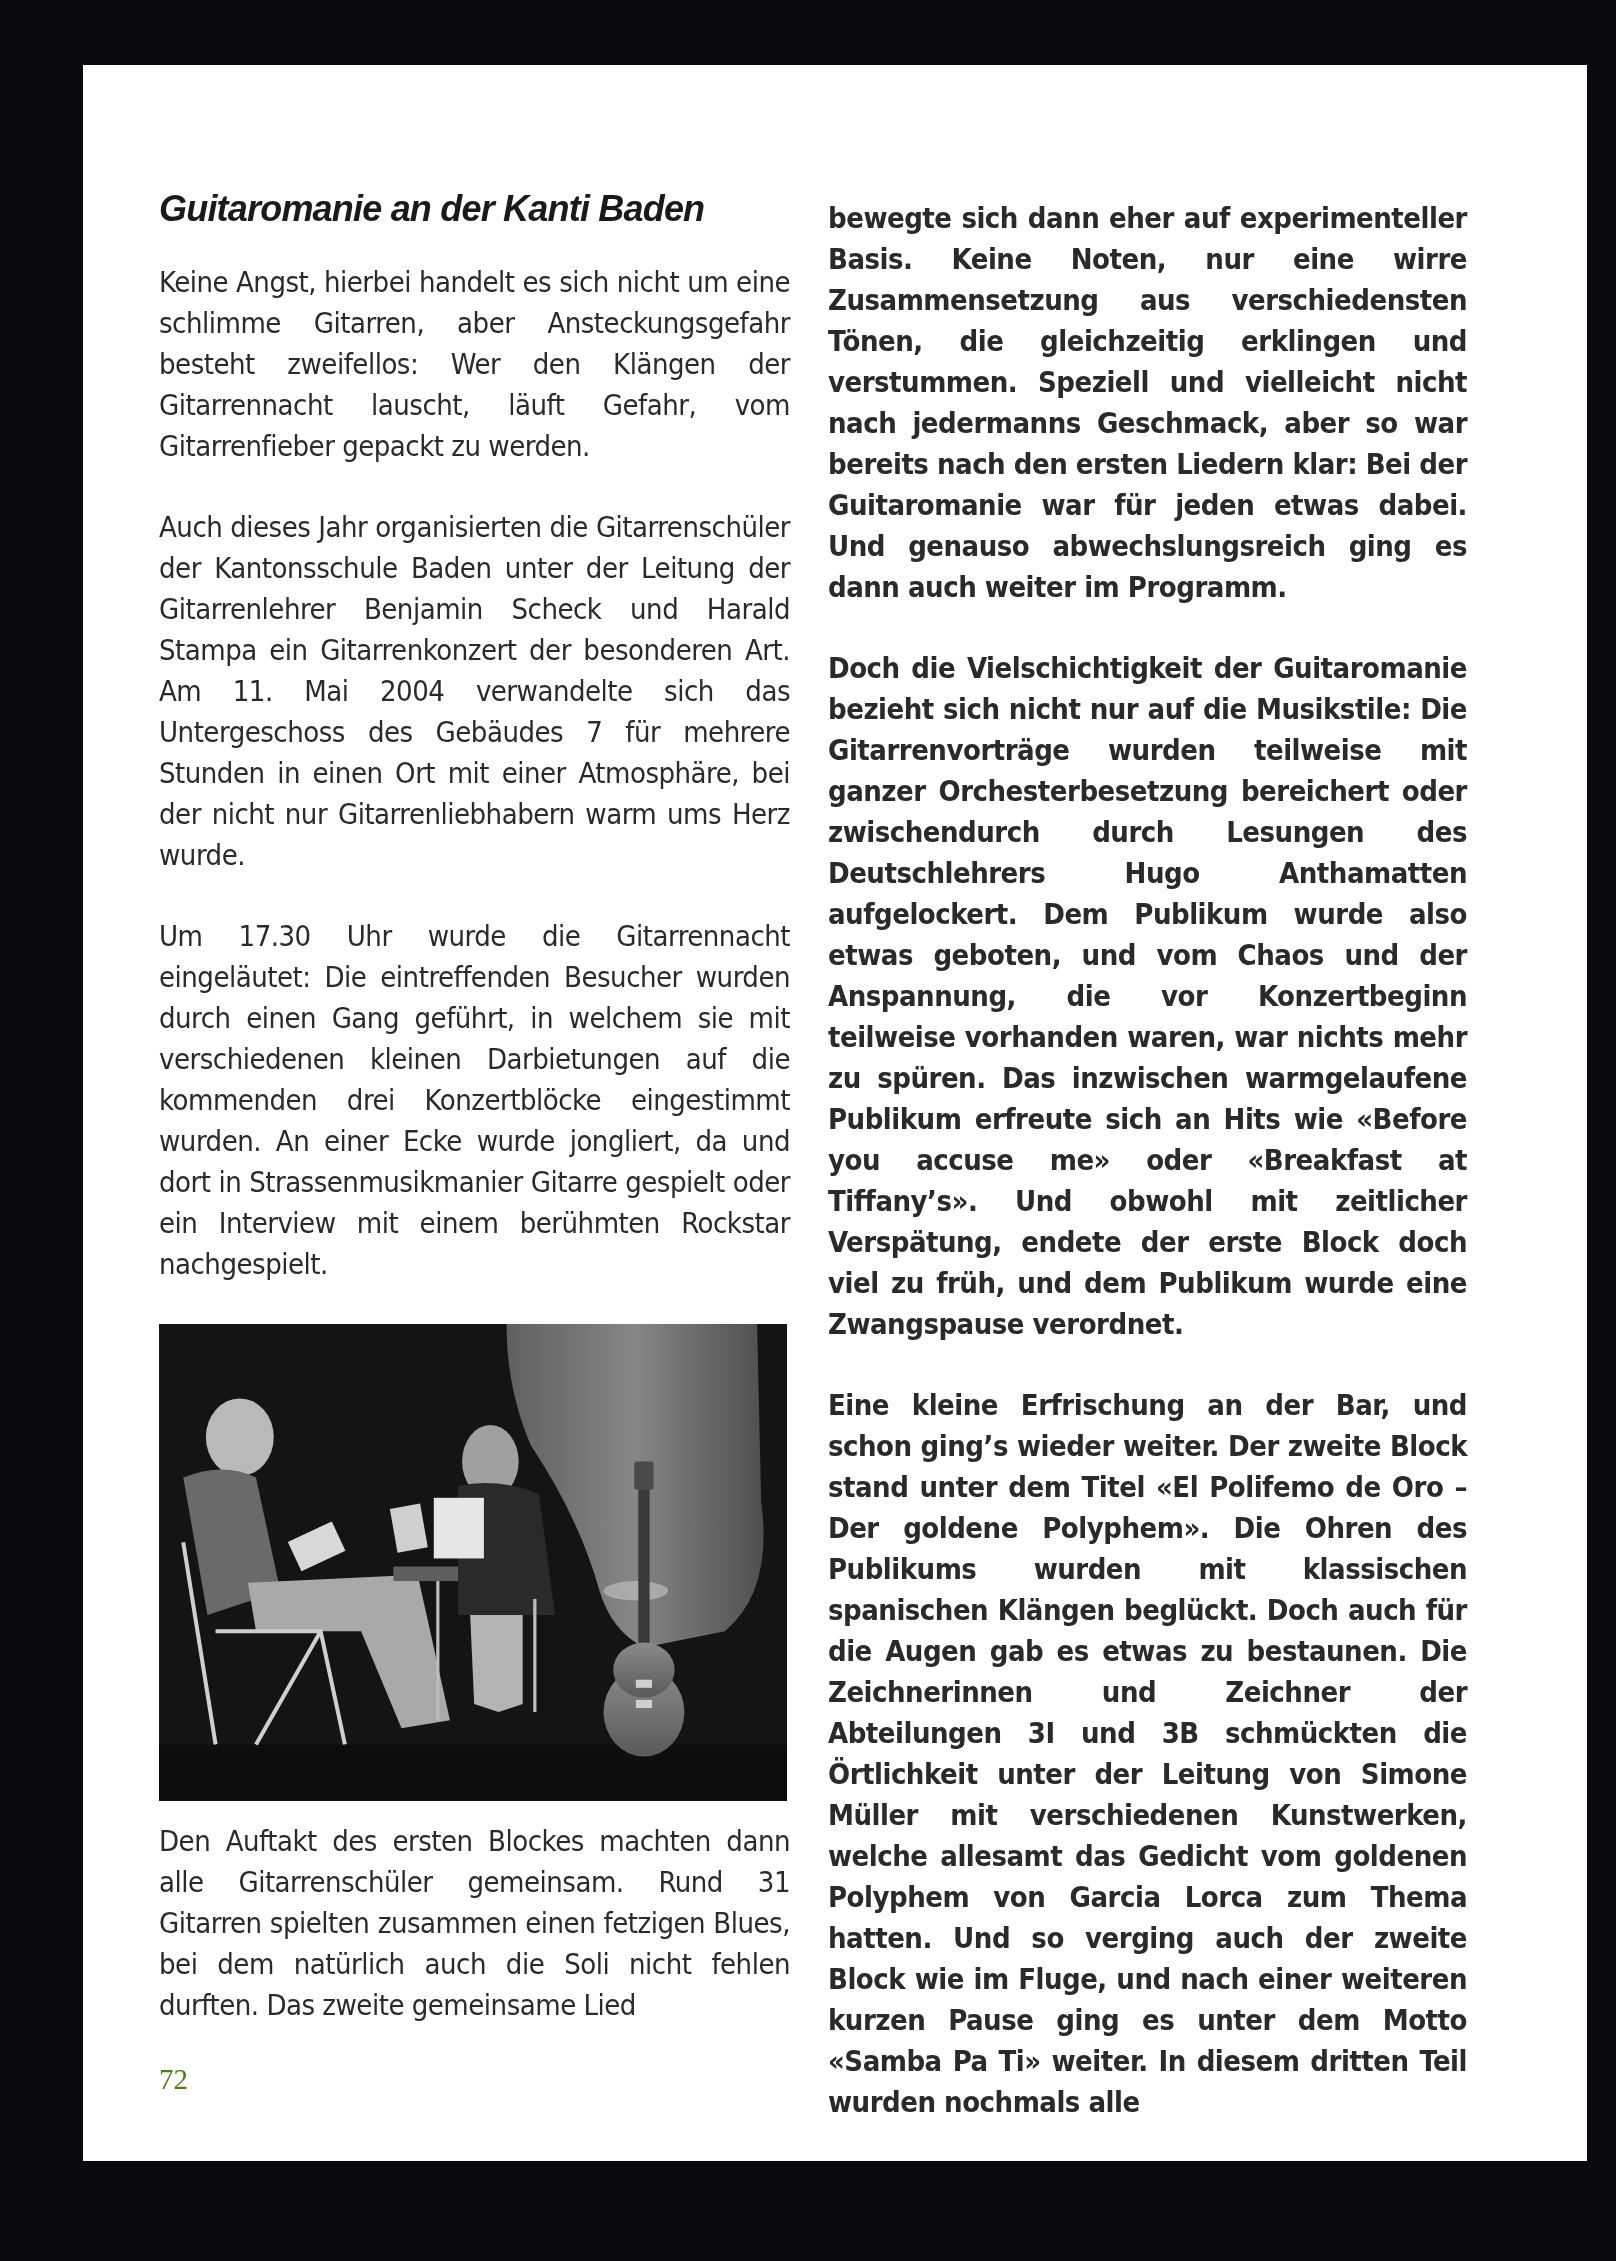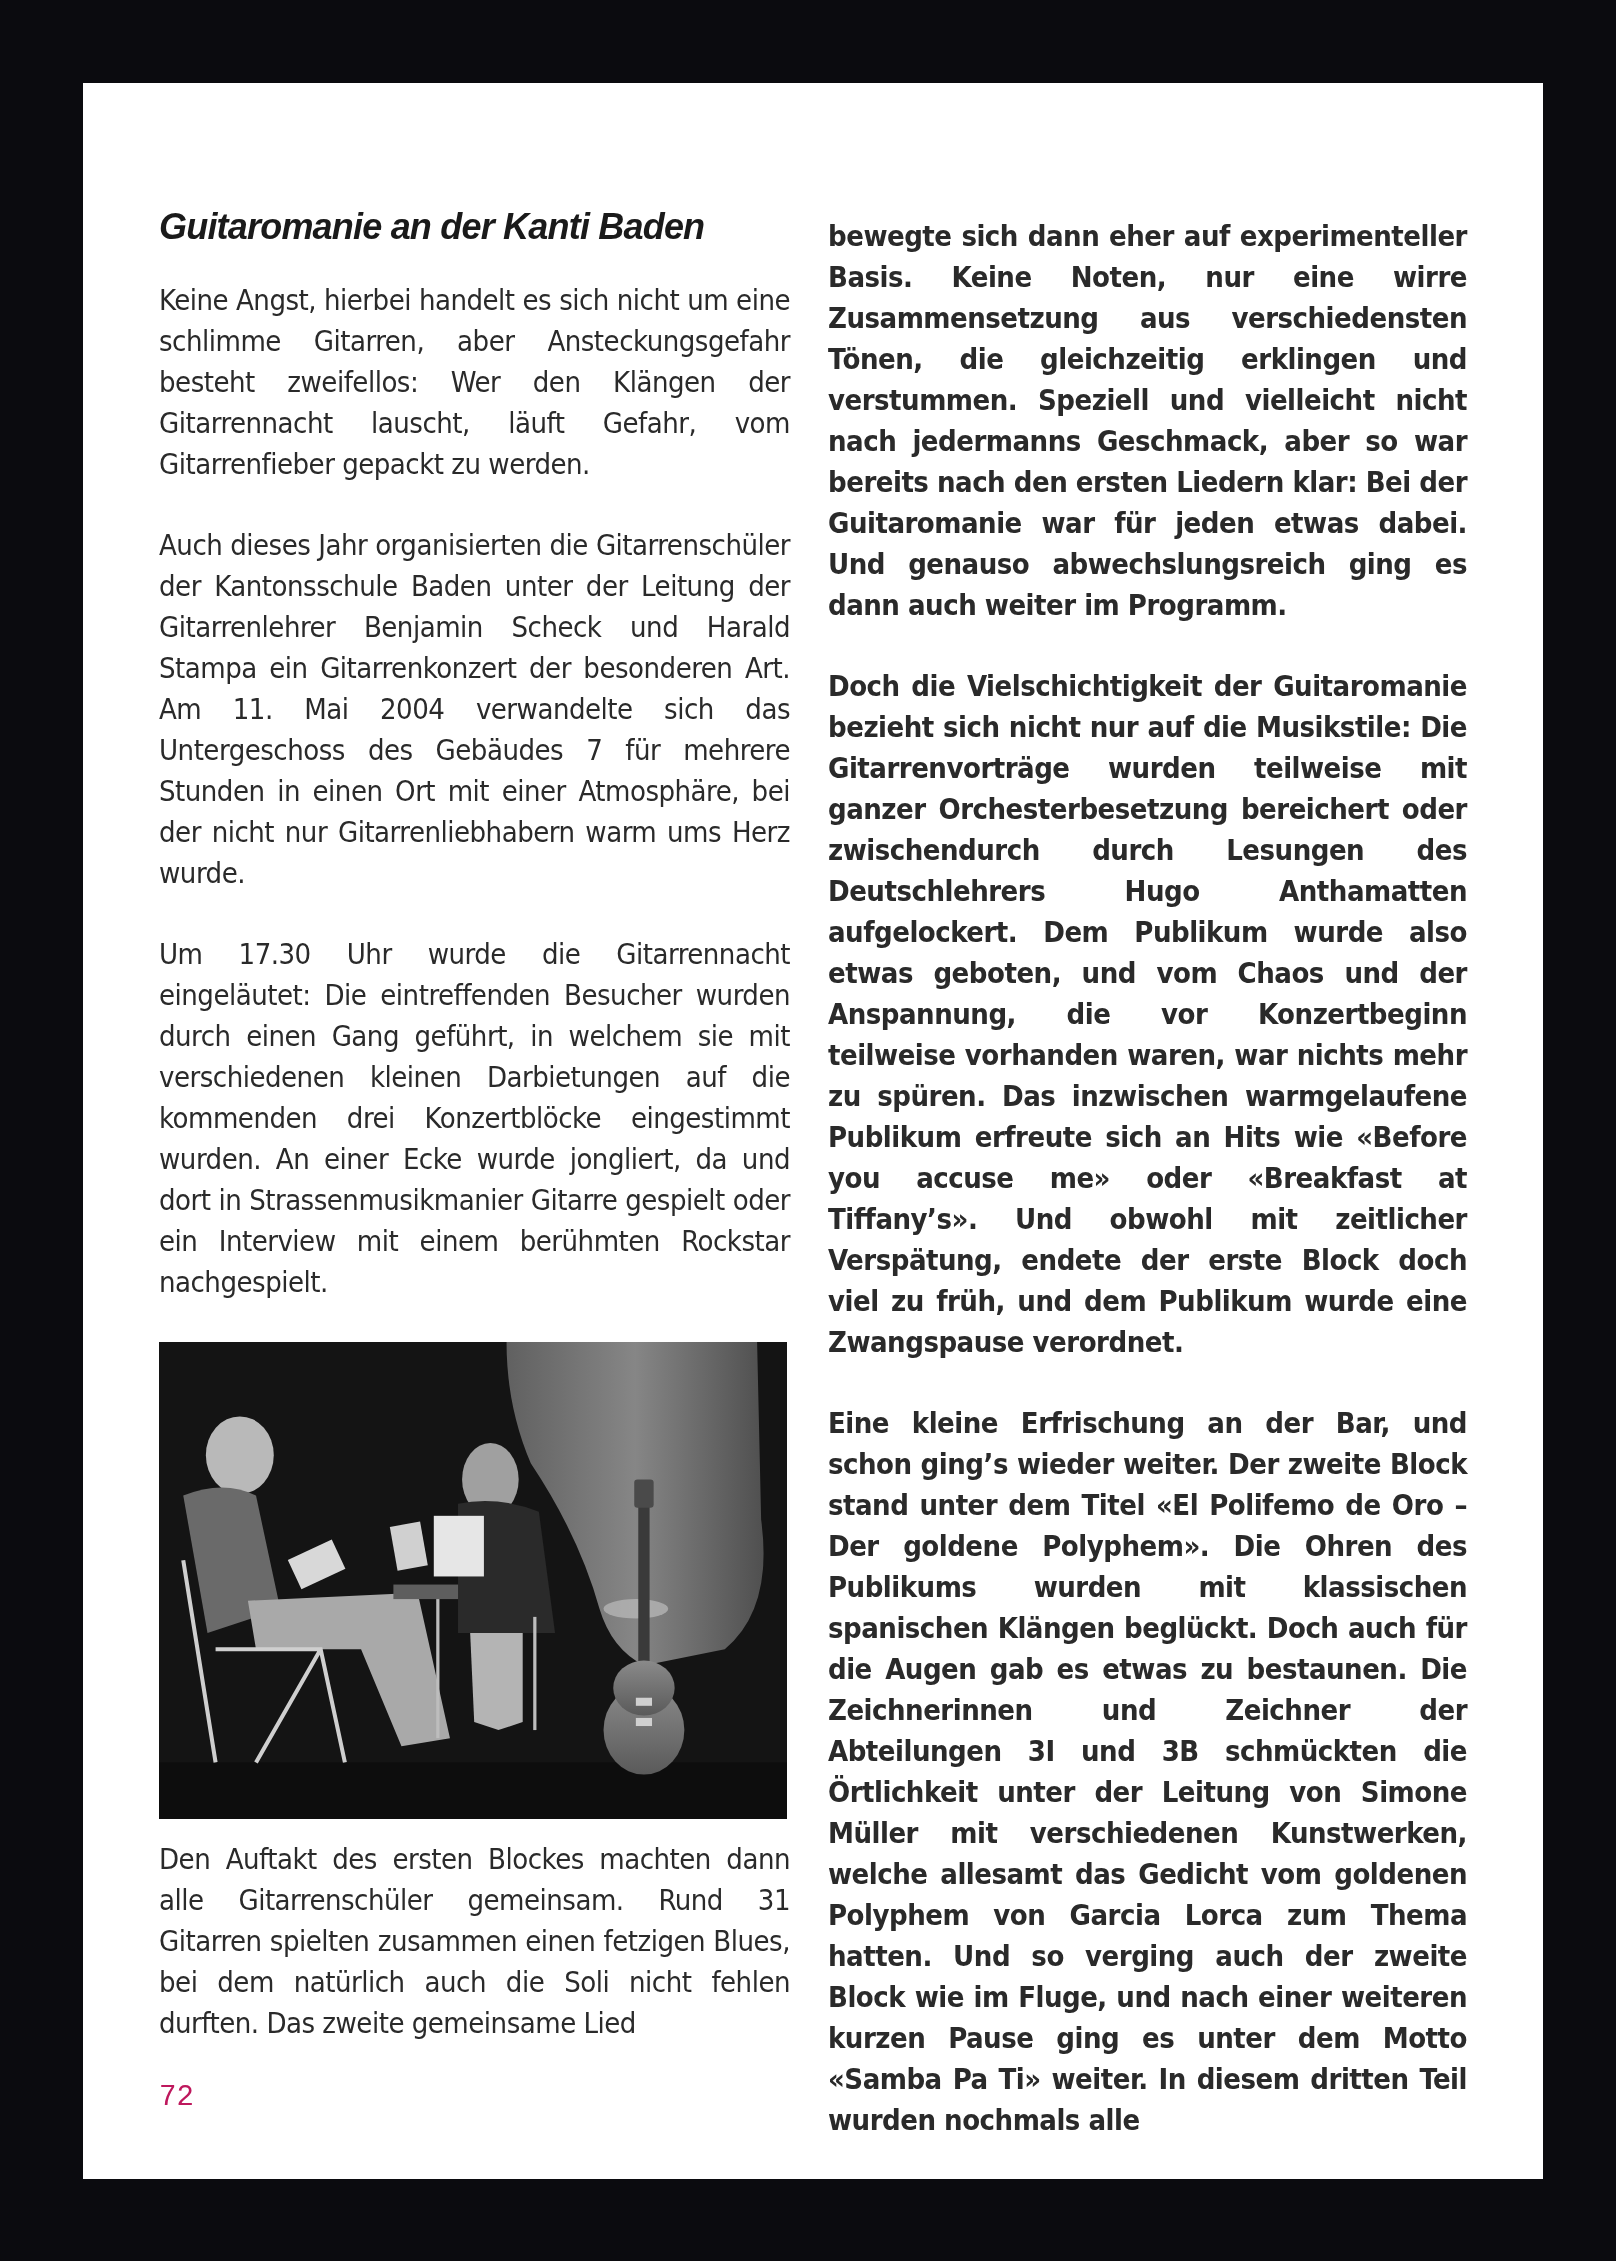--- a/index.html
+++ b/index.html
@@ -4,23 +4,24 @@
 <style>
   html, body { margin:0; padding:0; }
   body {
     width:1617px; height:2261px;
     background:#0b0b0f;
     position:relative;
     overflow:hidden;
   }
   .page {
     position:absolute;
-    left:83px; top:83px;
+    left:83px; top:65px;
     width:1460px; height:2096px;
     background:#ffffff;
+    padding-left:44px;
   }
   .col {
     position:absolute;
     font-family:"DejaVu Sans Condensed","Liberation Sans Narrow","Liberation Sans",sans-serif;
     color:#2a2a2a;
     font-size:29px;
     line-height:41px;
     text-align:justify;
     letter-spacing:-0.5px;
   }
@@ -44,23 +45,23 @@
     left:76px; top:1259px;
     width:628px; height:477px;
     background:#151515;
     overflow:hidden;
   }
   .photo svg { width:100%; height:100%; display:block; }
   .col-left-bottom { left:76px; top:1756px; width:631px; }
   .page-number {
     position:absolute;
     left:76px; top:1998px;
-    font-family:Liberation Mono, monospace;
+    font-family:Liberation Serif, serif;
     font-size:29px;
-    color:#be185d;
+    color:#4d7c0f;
   }
 </style>
 </head>
 <body>
 
 <div class="page">
 
   <div class="col col-left">
     <h1 class="title">Guitaromanie an der Kanti Baden</h1>
     <p class="para">Keine Angst, hierbei handelt es sich nicht um eine schlimme Gitarren, aber Ansteckungsgefahr besteht zweifellos: Wer den Klängen der Gitarrennacht lauscht, läuft Gefahr, vom Gitarrenfieber gepackt zu werden.</p>

